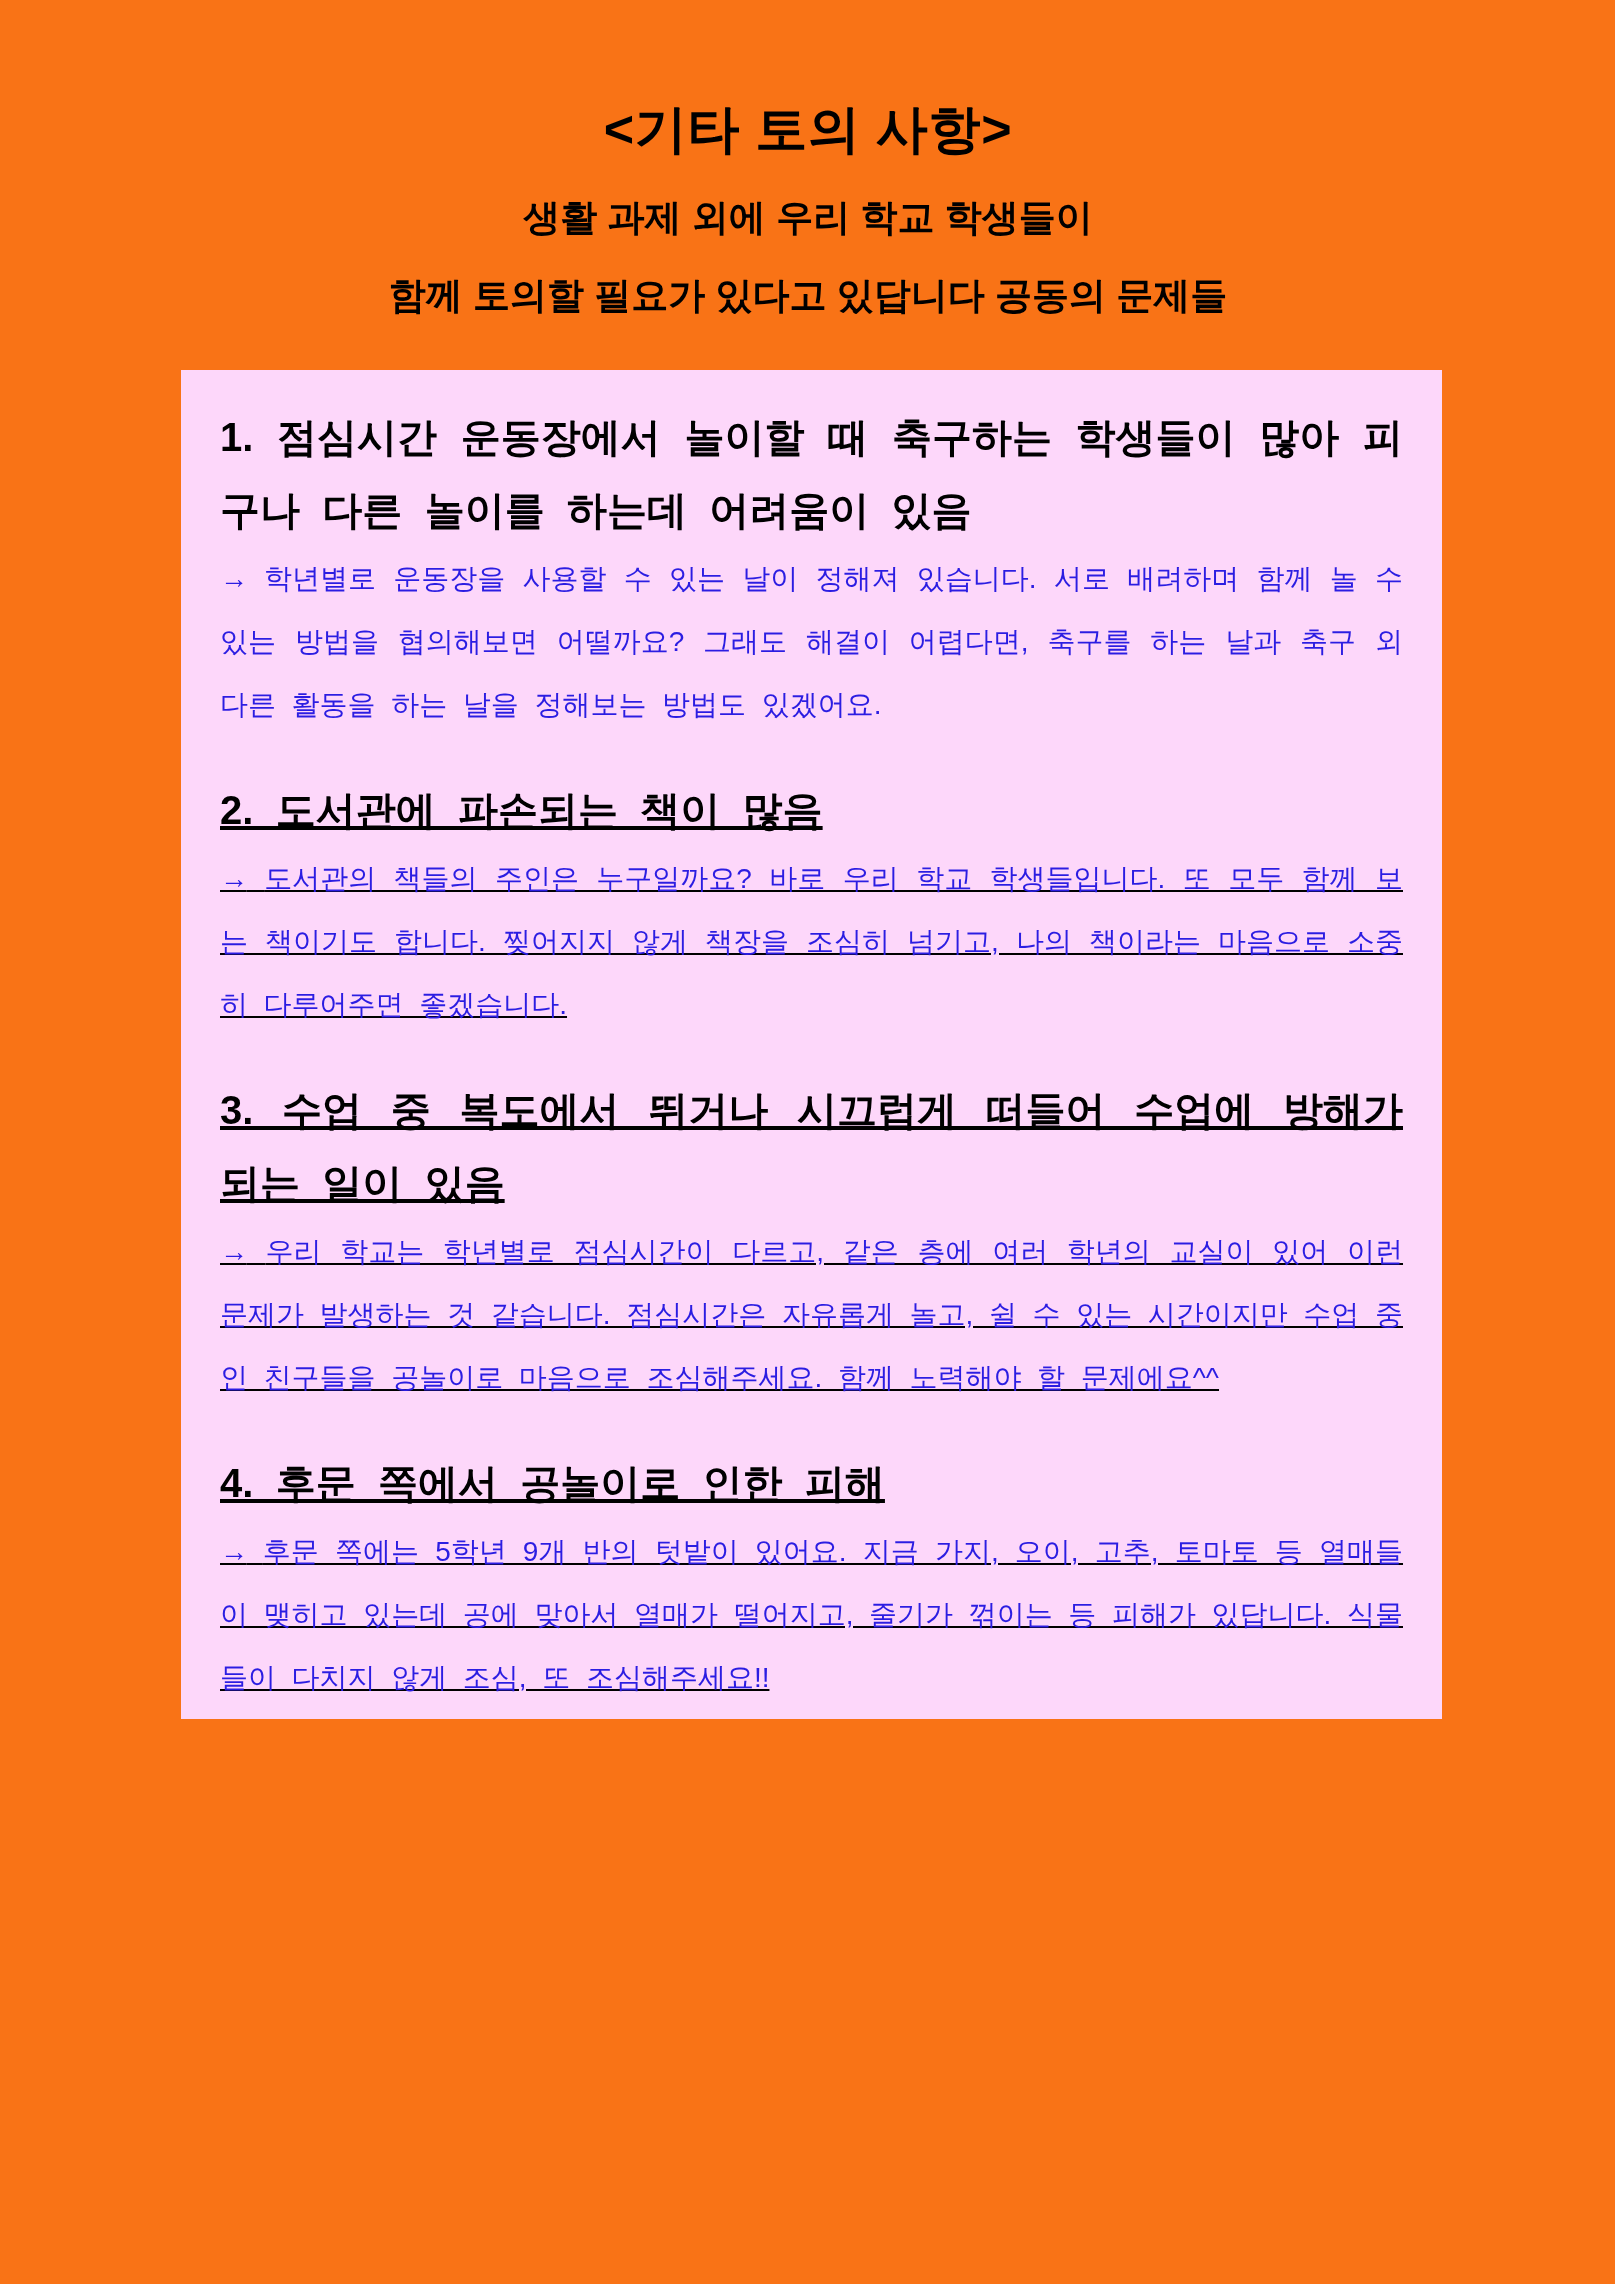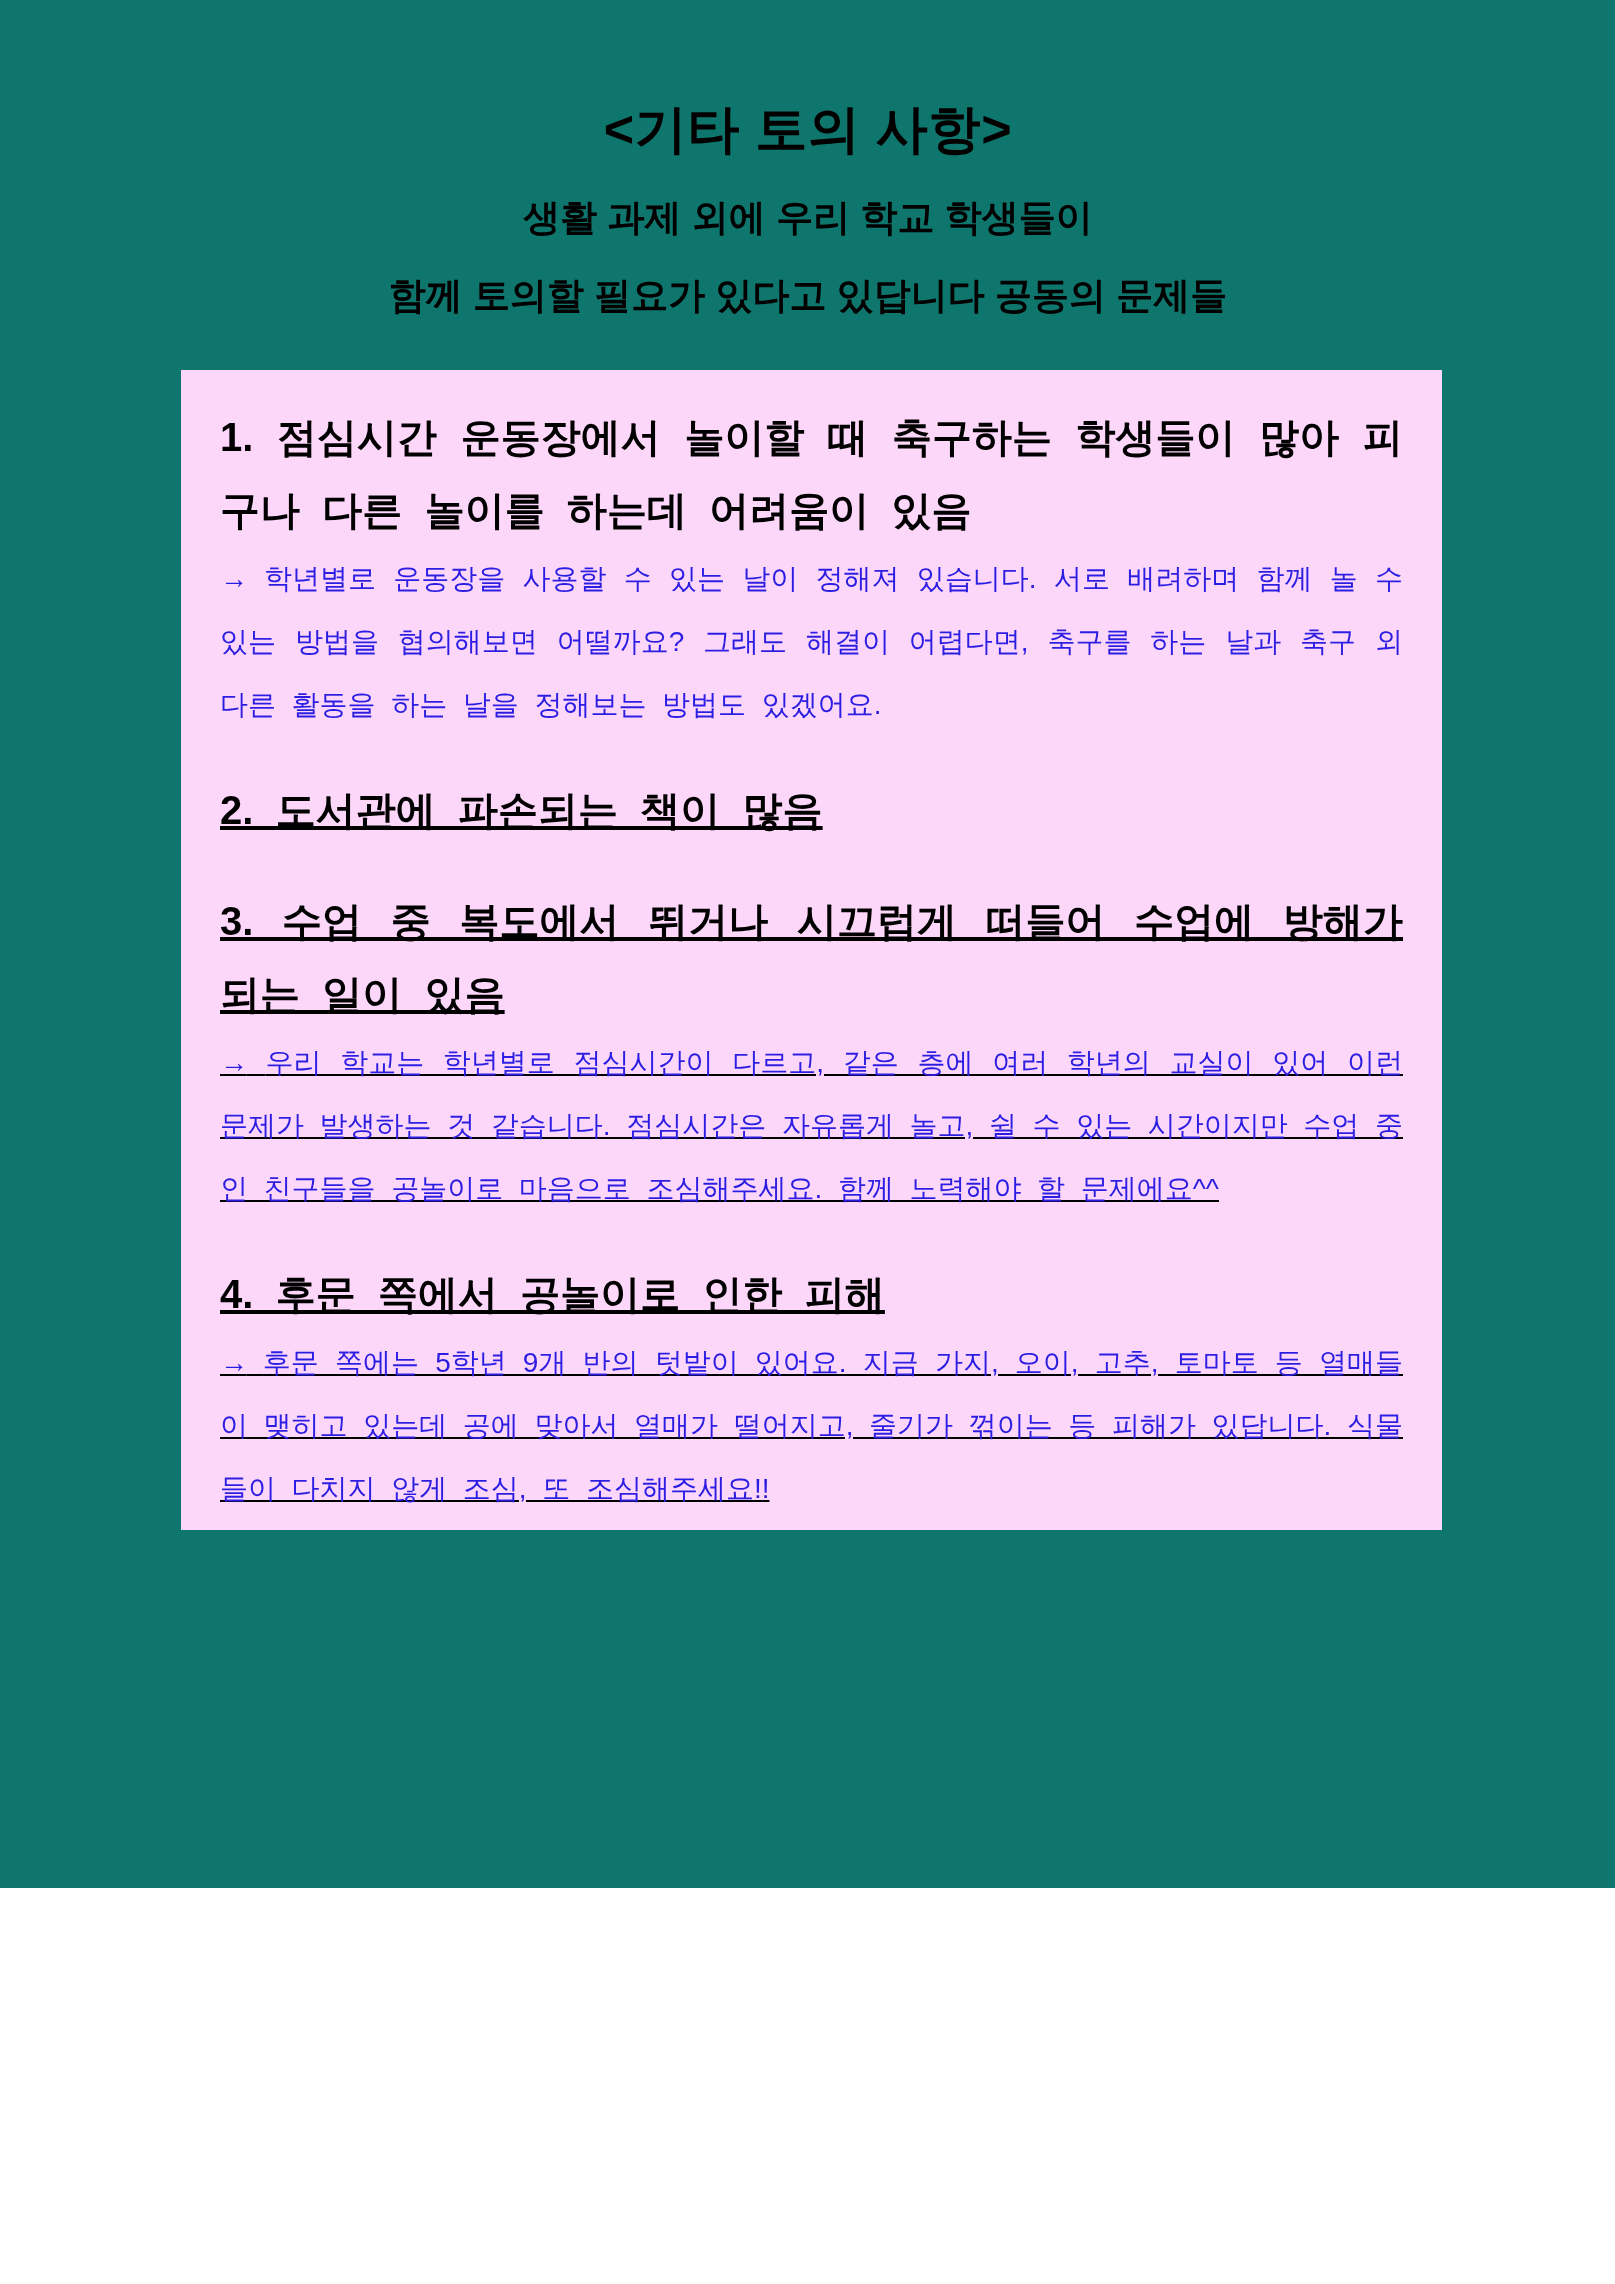--- a/index.html
+++ b/index.html
@@ -5,22 +5,22 @@
   :root {
     --box-bg: #fdd7fa;
     --answer-blue: #2b1de2;
     --heading-black: #000000;
   }
   * { box-sizing: border-box; }
   html, body { margin: 0; padding: 0; background: #ffffff; }
   .page {
     position: relative;
     width: 1616px;
-    height: 1888px;
-    background: #0f766e;
+    height: 2284px;
+    background: #f97316;
     font-family: "Liberation Sans", sans-serif;
     color: var(--heading-black);
     overflow: hidden;
   }
   .title {
     margin: 0;
     padding-top: 98px;
     text-align: center;
     font-size: 52px;
     line-height: 63px;
@@ -75,20 +75,21 @@
 
   <div class="box">
 
     <section class="item">
       <h2 class="item-heading">1. 점심시간 운동장에서 놀이할 때 축구하는 학생들이 많아 피구나 다른 놀이를 하는데 어려움이 있음</h2>
       <p class="item-answer"><span class="arrow">→</span> <span>학년별로 운동장을 사용할 수 있는 날이 정해져 있습니다. 서로 배려하며 함께 놀 수 있는 방법을 협의해보면 어떨까요? 그래도 해결이 어렵다면, 축구를 하는 날과 축구 외 다른 활동을 하는 날을 정해보는 방법도 있겠어요.</span></p>
     </section>
 
     <section class="item">
       <h2 class="item-heading">2. 도서관에 파손되는 책이 많음</h2>
+      <p class="item-answer"><span class="arrow">→</span> <span>도서관의 책들의 주인은 누구일까요? 바로 우리 학교 학생들입니다. 또 모두 함께 보는 책이기도 합니다. 찢어지지 않게 책장을 조심히 넘기고, 나의 책이라는 마음으로 소중히 다루어주면 좋겠습니다.</span></p>
     </section>
 
     <section class="item">
       <h2 class="item-heading">3. 수업 중 복도에서 뛰거나 시끄럽게 떠들어 수업에 방해가 되는 일이 있음</h2>
       <p class="item-answer"><span class="arrow">→</span> <span>우리 학교는 학년별로 점심시간이 다르고, 같은 층에 여러 학년의 교실이 있어 이런 문제가 발생하는 것 같습니다. 점심시간은 자유롭게 놀고, 쉴 수 있는 시간이지만 수업 중인 친구들을 공놀이로 마음으로 조심해주세요. 함께 노력해야 할 문제에요^^</span></p>
     </section>
 
     <section class="item">
       <h2 class="item-heading">4. 후문 쪽에서 공놀이로 인한 피해</h2>
       <p class="item-answer"><span class="arrow">→</span> <span>후문 쪽에는 5학년 9개 반의 텃밭이 있어요. 지금 가지, 오이, 고추, 토마토 등 열매들이 맺히고 있는데 공에 맞아서 열매가 떨어지고, 줄기가 꺾이는 등 피해가 있답니다. 식물들이 다치지 않게 조심, 또 조심해주세요!!</span></p>

